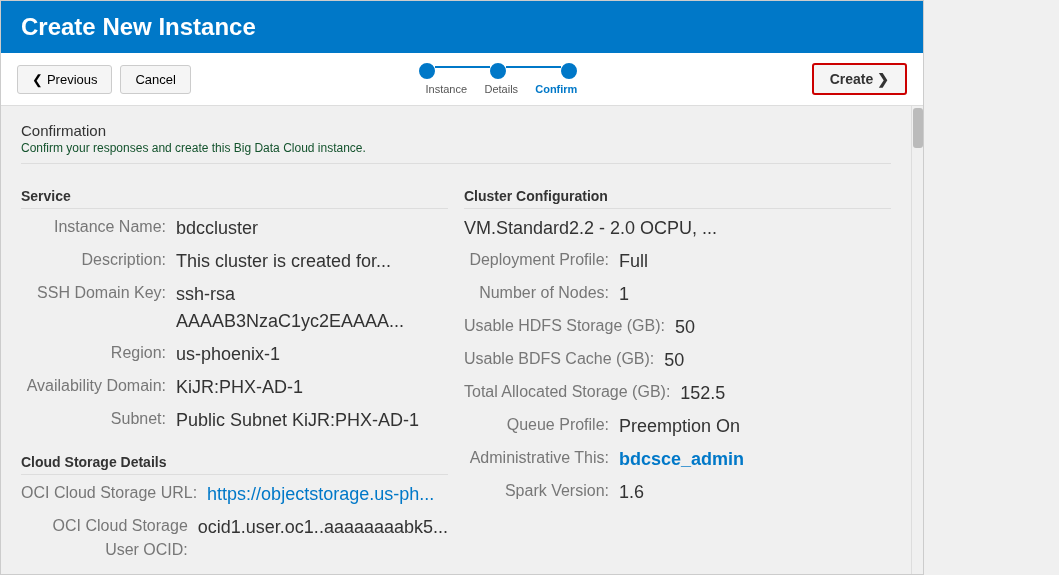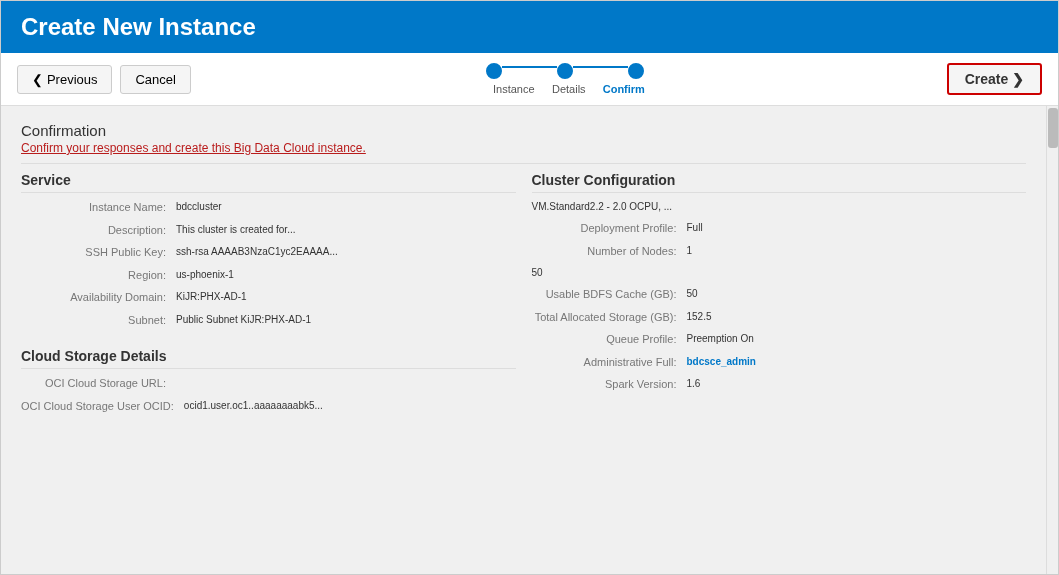--- a/index.html
+++ b/index.html
@@ -1,18 +1,18 @@
 <!DOCTYPE html>
 <html><head>
   <meta charset="utf-8">
   <style>
     * { box-sizing: border-box; margin: 0; padding: 0; }
     body { font-family: Arial, sans-serif; font-size: 13px; background: #f0f0f0; width: 1059px; height: 575px; overflow: hidden; }
 
-    .page-wrapper { width: 1059px; height: 575px; display: flex; flex-direction: column; border: 1px solid #ccc; }
+    .page-wrapper { width: 924px; height: 575px; display: flex; flex-direction: column; border: 1px solid #ccc; }
 
     
     .header { background: #0078c8; color: white; padding: 12px 20px; font-size: 24px; font-weight: bold; }
 
     
     .toolbar { background: white; border-bottom: 1px solid #ddd; padding: 10px 16px; display: flex; align-items: center; justify-content: space-between; }
     .toolbar-left { display: flex; gap: 8px; }
     .toolbar-center { display: flex; flex-direction: column; align-items: flex-start; }
     .toolbar-right {}
 
@@ -22,32 +22,32 @@
 
     .steps-row { display: flex; align-items: center; }
     .steps-row .step-wrap { display: flex; flex-direction: column; align-items: center; }
     .steps-row .step-dot { width: 16px; height: 16px; border-radius: 50%; border: 2px solid #0078c8; background: white; }
     .steps-row .step-dot.filled { background: #0078c8; }
     .steps-row .step-line { width: 55px; height: 2px; background: #0078c8; }
     .steps-labels { display: flex; margin-top: 4px; }
     .steps-labels span { font-size: 11px; color: #555; text-align: center; }
 
     .section-title { font-size: 15px; font-weight: normal; color: #333; margin-bottom: 2px; }
-    .section-subtitle { font-size: 12px; color: #b91c1c; text-decoration: underline; }
+    .section-subtitle { font-size: 12px; color: #14532d; }
     .section-divider { border: none; border-top: 1px solid #ddd; margin: 8px 0; }
 
-    .two-col { display: flex; gap: 16px; margin-top: 8px; justify-content: space-between; }
+    .two-col { display: flex; gap: 16px; margin-top: 24px; justify-content: space-between; }
     .col-left { flex: 1; }
     .col-right { flex: 1; }
 
     .col-section-title { font-size: 14px; font-weight: bold; color: #333; margin-bottom: 6px; padding-bottom: 4px; border-bottom: 1px solid #ddd; }
 
     .field-row { display: flex; margin-bottom: 6px; }
-    .field-label { color: #777; text-align: right; min-width: 155px; padding-right: 10px; font-size: 11px; line-height: 1.5; }
-    .field-value { color: #333; font-size: 10px; line-height: 1.5; }
+    .field-label { color: #777; text-align: right; min-width: 155px; padding-right: 10px; font-size: 16px; line-height: 1.5; }
+    .field-value { color: #333; font-size: 18px; line-height: 1.5; }
     .field-value.link { color: #0078c8; }
     .field-value.bold-link { color: #0078c8; font-weight: bold; }
 
     .scrollbar-track { width: 12px; background: #f0f0f0; border-left: 1px solid #ddd; flex-shrink: 0; }
     .scrollbar-thumb { width: 10px; height: 40px; background: #bbb; margin: 2px auto; border-radius: 3px; }
 
     .content-with-scroll { display: flex; flex: 1; overflow: hidden; }
     .content-inner { flex: 1; overflow-y: auto; padding: 16px 20px; }
   </style>
 </head>
@@ -116,41 +116,42 @@
 
           <div class="field-row">
             <div class="field-label">Instance Name:</div>
             <div class="field-value">bdccluster</div>
           </div>
           <div class="field-row">
             <div class="field-label">Description:</div>
             <div class="field-value">This cluster is created for...</div>
           </div>
           <div class="field-row">
-            <div class="field-label">SSH Public Key:</div>
+            <div class="field-label">SSH Domain Key:</div>
             <div class="field-value">ssh-rsa AAAAB3NzaC1yc2EAAAA...</div>
           </div>
           <div class="field-row">
             <div class="field-label">Region:</div>
             <div class="field-value">us-phoenix-1</div>
           </div>
           <div class="field-row">
             <div class="field-label">Availability Domain:</div>
             <div class="field-value">KiJR:PHX-AD-1</div>
           </div>
           <div class="field-row">
             <div class="field-label">Subnet:</div>
             <div class="field-value">Public Subnet KiJR:PHX-AD-1</div>
           </div>
 
           <div style="margin-top: 20px;">
             <div class="col-section-title">Cloud Storage Details</div>
 
             <div class="field-row">
               <div class="field-label">OCI Cloud Storage URL:</div>
+              <div class="field-value link">https://objectstorage.us-ph...</div>
             </div>
             <div class="field-row">
               <div class="field-label">OCI Cloud Storage User OCID:</div>
               <div class="field-value">ocid1.user.oc1..aaaaaaaabk5...</div>
             </div>
           </div>
         </div>
 
         <div class="col-right">
           <div class="col-section-title">Cluster Configuration</div>
@@ -160,36 +161,37 @@
           </div>
           <div class="field-row">
             <div class="field-label">Deployment Profile:</div>
             <div class="field-value">Full</div>
           </div>
           <div class="field-row">
             <div class="field-label">Number of Nodes:</div>
             <div class="field-value">1</div>
           </div>
           <div class="field-row">
+            <div class="field-label">Usable HDFS Storage (GB):</div>
             <div class="field-value">50</div>
           </div>
           <div class="field-row">
             <div class="field-label">Usable BDFS Cache (GB):</div>
             <div class="field-value">50</div>
           </div>
           <div class="field-row">
             <div class="field-label">Total Allocated Storage (GB):</div>
             <div class="field-value">152.5</div>
           </div>
           <div class="field-row">
             <div class="field-label">Queue Profile:</div>
             <div class="field-value">Preemption On</div>
           </div>
           <div class="field-row">
-            <div class="field-label">Administrative Full:</div>
+            <div class="field-label">Administrative This:</div>
             <div class="field-value bold-link" style="color:#0078c8; font-weight:bold;">bdcsce_admin</div>
           </div>
           <div class="field-row">
             <div class="field-label">Spark Version:</div>
             <div class="field-value">1.6</div>
           </div>
         </div>
 
       </div>
     </div>

